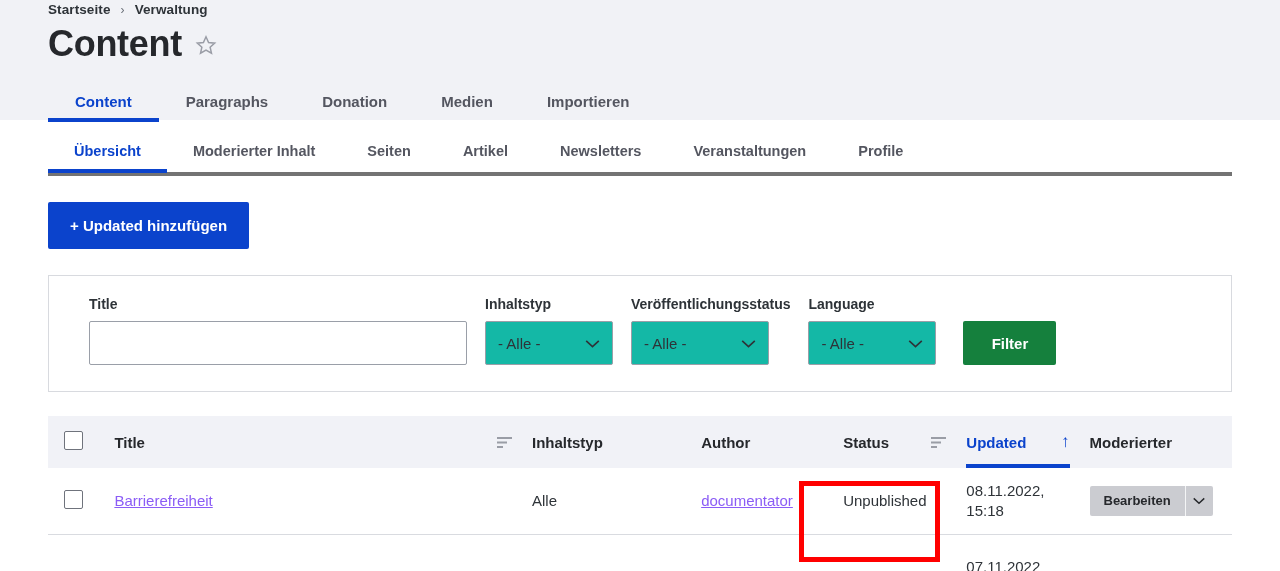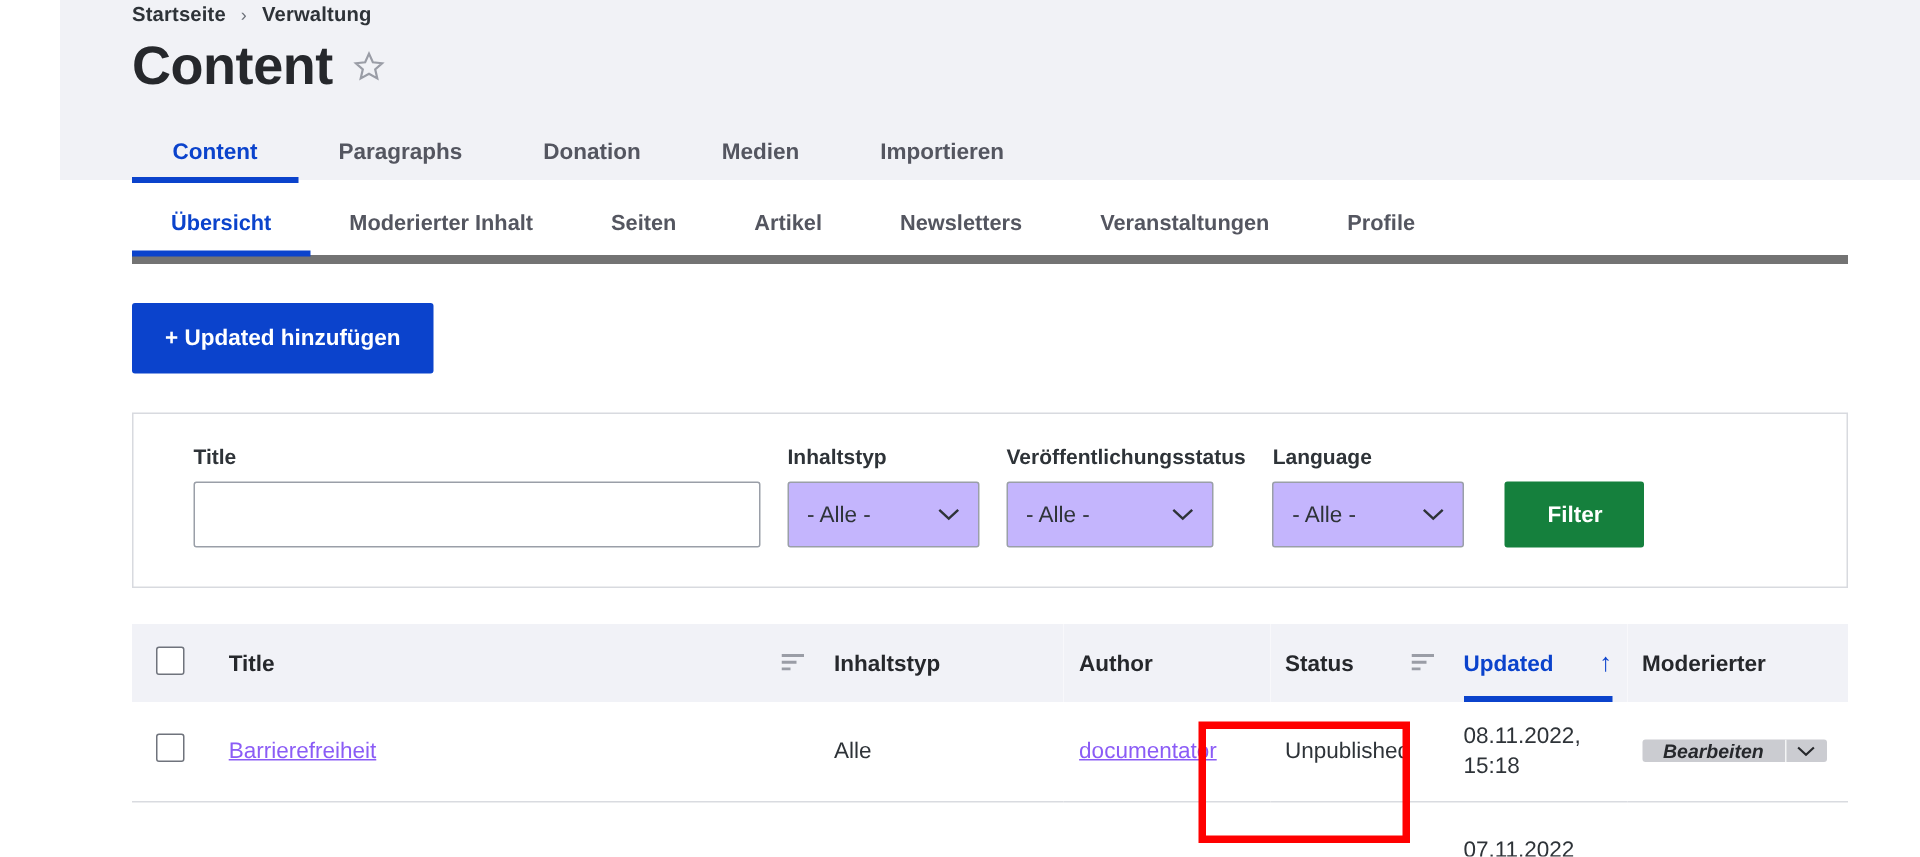--- a/index.html
+++ b/index.html
@@ -77,21 +77,21 @@
     height: 4px;
     background: #0b43cc;
   }
 
   
   .secondary-tabs {
     display: flex;
     align-items: flex-end;
     height: 56px;
     margin: 0 48px 0 48px;
-    border-bottom: 6px solid #737373;
+    border-bottom: 4px solid #737373;
     position: relative;
   }
   .stab {
     position: relative;
     font-size: 14.5px;
     font-weight: bold;
     color: #545660;
     padding: 0 26px 13px 26px;
     cursor: pointer;
     white-space: nowrap;
@@ -146,21 +146,21 @@
     font-size: 15px;
     font-family: inherit;
     color: #2e3338;
   }
   .select-box {
     position: relative;
     width: 128px;
     height: 44px;
     border: 1px solid #9a9fa8;
     border-radius: 2px;
-    background: #c4b5fd;
+    background: #14b8a6;
     display: flex;
     align-items: center;
     padding: 0 12px;
     font-size: 15px;
     color: #2e3338;
     cursor: pointer;
   }
   .select-box.wide { width: 138px; }
   .chev {
     position: absolute;
@@ -237,23 +237,22 @@
     display: inline-block;
     cursor: pointer;
   }
 
   .ops-btn {
     display: inline-flex;
     align-items: stretch;
     background: #cbccd1;
     border-radius: 2px;
     overflow: hidden;
-    height: 15px;
-    cursor: pointer;
-    font-style: italic;
+    height: 30px;
+    cursor: pointer;
   }
   .ops-label {
     font-size: 13px;
     font-weight: bold;
     color: #26282c;
     padding: 0 14px;
     display: flex;
     align-items: center;
   }
   .ops-chev {
@@ -265,21 +264,21 @@
   }
 
   
   .annotation-box {
     position: absolute;
     border: 5px solid #ff0000;
     background: transparent;
     pointer-events: none;
     z-index: 50;
   }
-  .page-root { position: relative; width: 1280px; height: 571px; padding-left: 40px; }
+  .page-root { position: relative; width: 1280px; height: 571px; }
 </style>
 </head>
 <body>
 
 <div class="page-root">
 
   <div class="header-zone">
 
     <div class="breadcrumb">
       <a href="#">Startseite</a>

